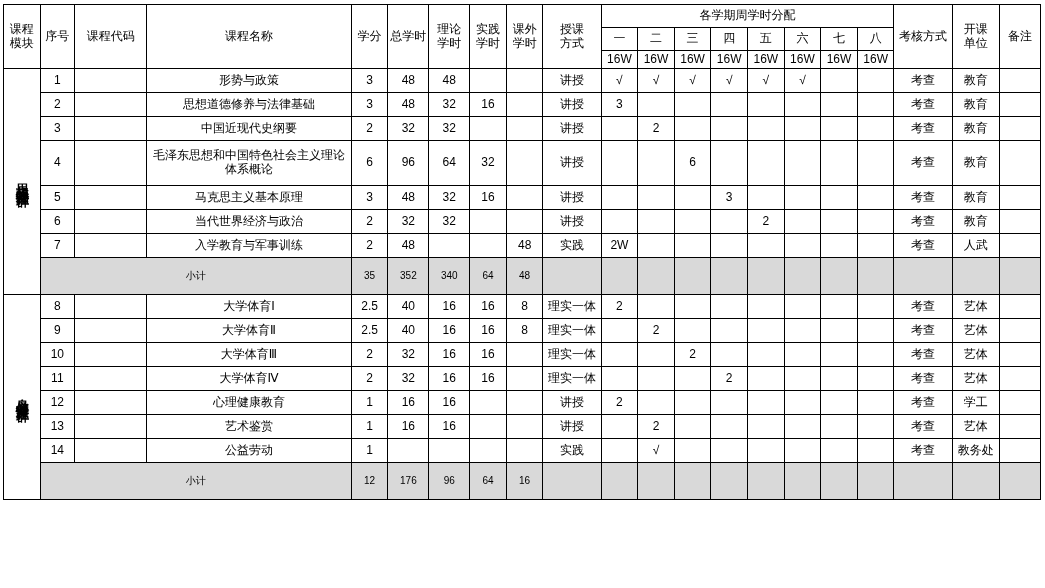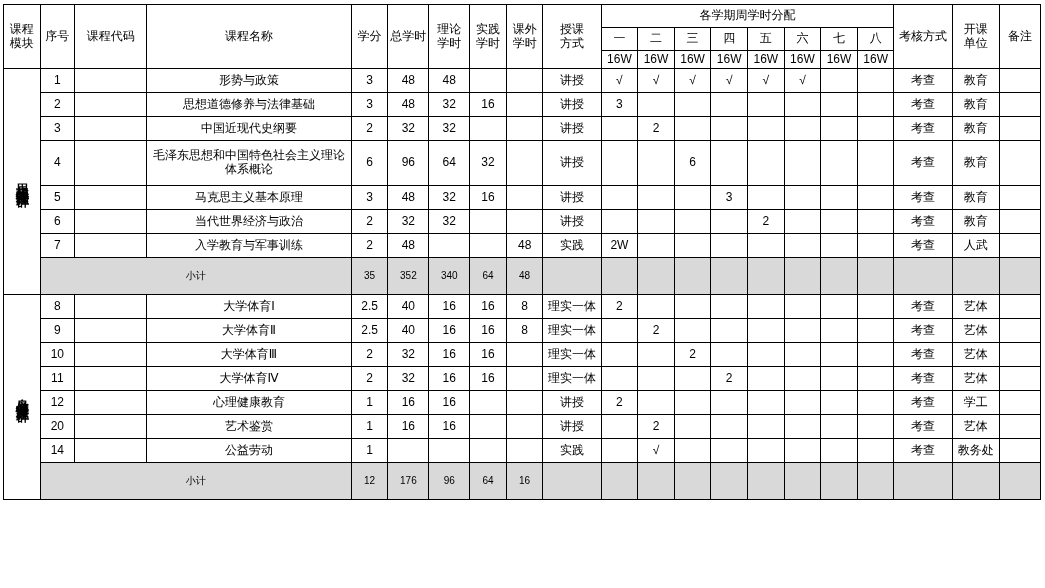--- a/index.html
+++ b/index.html
@@ -442,21 +442,21 @@
           <td class="check"></td>
           <td class="check"></td>
           <td class="check"></td>
           <td class="check"></td>
           <td class="check"></td>
           <td>考查</td>
           <td>学工</td>
           <td></td>
         </tr>
         <tr class="datarow">
-          <td>20</td>
+          <td>13</td>
           <td></td>
           <td class="name">艺术鉴赏</td>
           <td>1</td>
           <td>16</td>
           <td>16</td>
           <td></td>
           <td></td>
           <td class="nowrap">讲授</td>
           <td class="check"></td>
           <td class="check">2</td>

